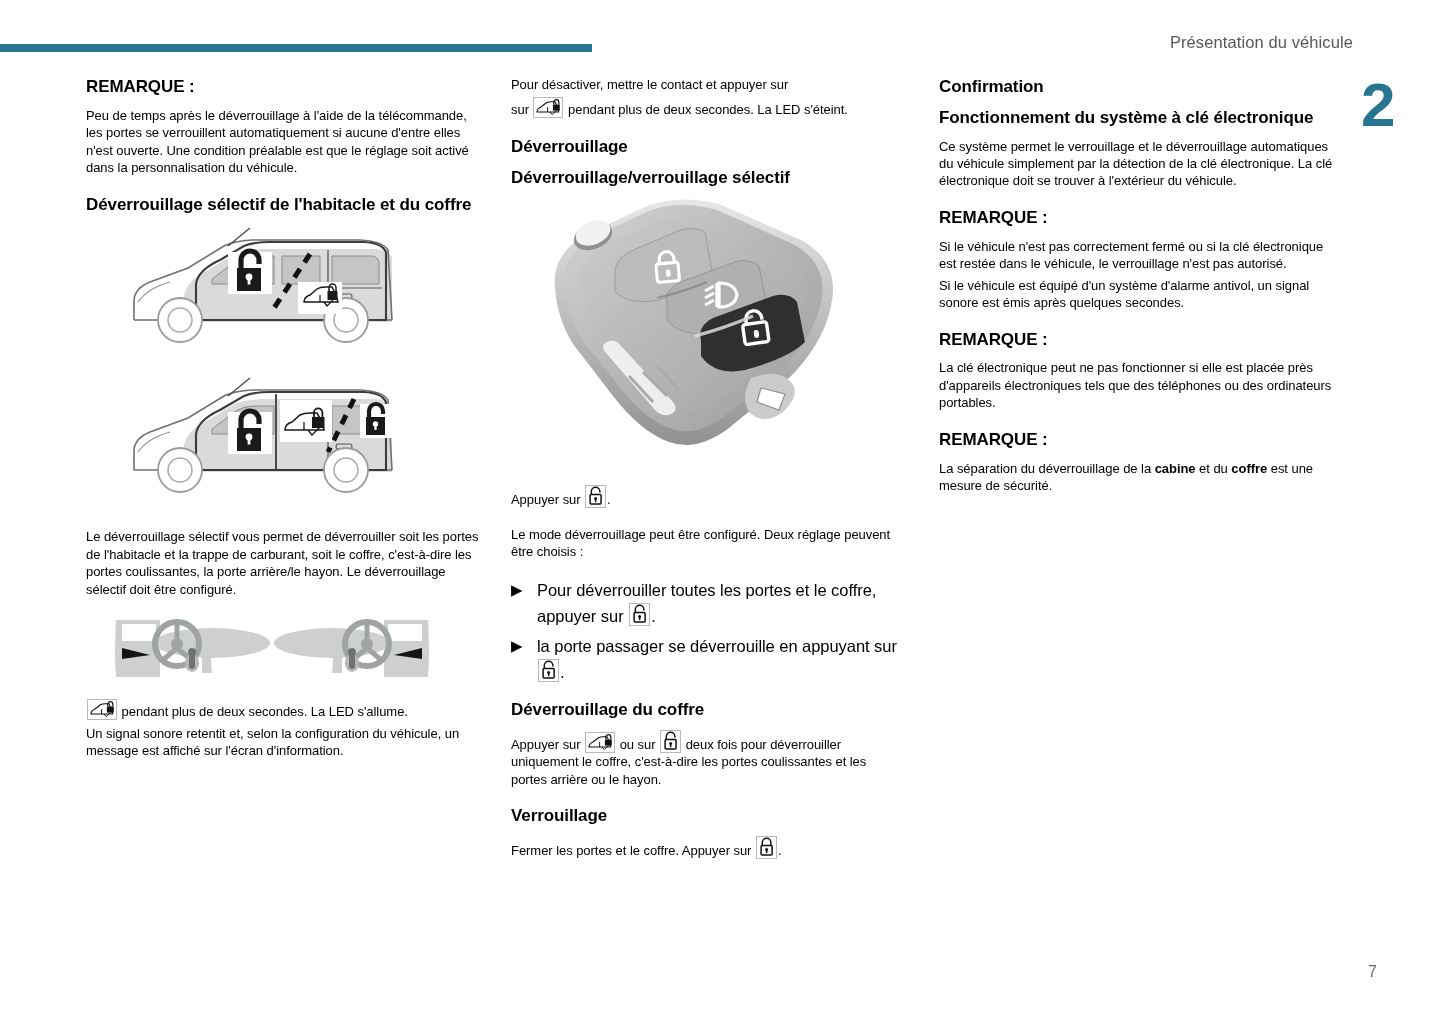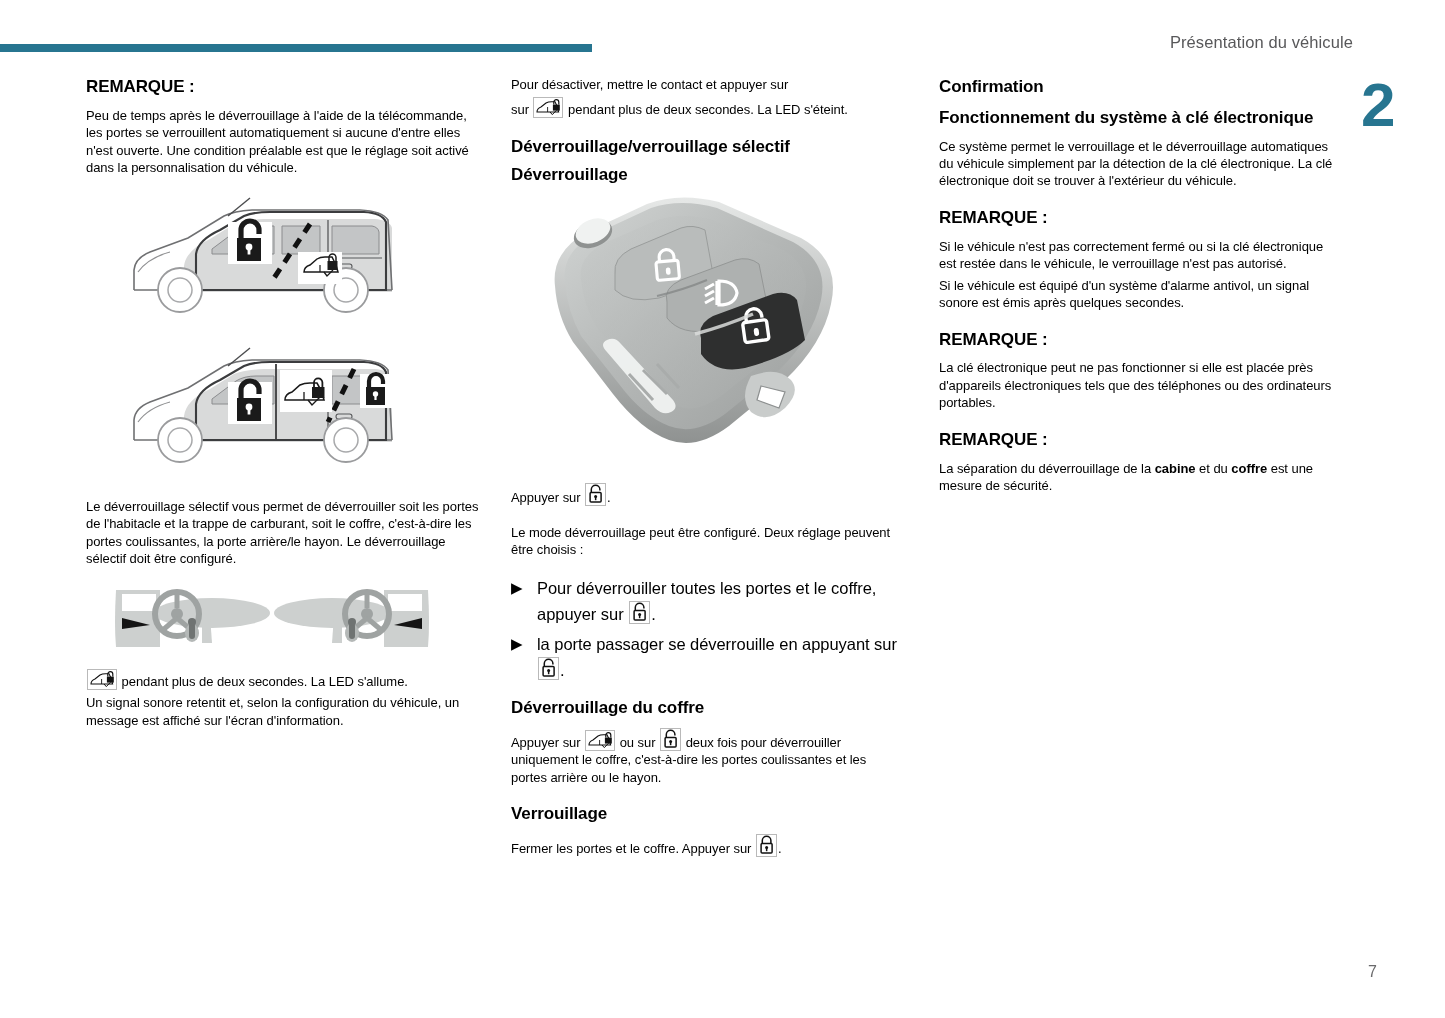--- a/index.html
+++ b/index.html
@@ -121,20 +121,21 @@
 <div class="header-bar"></div>
 <div class="header-title">Présentation du véhicule</div>
 <div class="chapter-number">2</div>
 <div class="page-number">7</div>
 
 <div class="col col-1">
 
   <h3 class="sec">REMARQUE :</h3>
   <p class="body">Peu de temps après le déverrouillage à l'aide de la télécommande, les portes se verrouillent automatiquement si aucune d'entre elles n'est ouverte. Une condition préalable est que le réglage soit activé dans la personnalisation du véhicule.</p>
 
+  <h3 class="sec">Déverrouillage sélectif de l'habitacle et du coffre</h3>
 
   <div class="fig fig-vehicle-1">
     <svg width="330" height="140" viewBox="0 0 330 140" xmlns="http://www.w3.org/2000/svg">
 
       <path d="M60 98 L60 72 Q62 56 86 45 L110 30 Q120 26 140 25 L250 25 Q266 26 268 34 L268 98 Z" fill="#d9dada" stroke="none"></path>
 
       <path d="M10 96 L10 76 Q11 64 26 58 L64 44 L100 22 Q110 17 128 16 L236 16 Q258 17 264 26 L268 96" fill="none" stroke="#6f7072" stroke-width="1.6"></path>
       <path d="M10 96 L268 96" fill="none" stroke="#6f7072" stroke-width="1.6"></path>
 
       <path d="M72 96 L72 60 Q74 46 96 36 L120 22 Q130 18 146 18 L240 18 Q258 19 262 28 L262 96 Z" fill="none" stroke="#3b3c3e" stroke-width="2.1"></path>
@@ -289,22 +290,22 @@
         <path d="M3 14 Q3 10.4 7 9 L12 5 Q14.2 3.7 17.6 3.7 L21 3.7 L23.4 9 L24.6 14 Z" fill="none" stroke="#111" stroke-width="1.1"></path>
         <path d="M13.6 9 L13.6 14" stroke="#111" stroke-width="0.9"></path>
         <path d="M16 14 L18.3 16.6 L22.6 12.2" fill="none" stroke="#111" stroke-width="1"></path>
         <path d="M19.8 6.6 L19.8 4.1 A2.5 2.5 0 0 1 24.8 4.1 L24.8 6.6" fill="none" stroke="#111" stroke-width="1.2"></path>
         <rect x="18.9" y="6.6" width="6.9" height="6" fill="#111"></rect>
       </svg>
     </span>
     <span>pendant plus de deux secondes. La LED s'éteint.</span>
   </p>
 
+  <h3 class="sec">Déverrouillage</h3>
   <h3 class="sec tight">Déverrouillage/verrouillage sélectif</h3>
-  <h3 class="sec">Déverrouillage</h3>
 
   <div class="fig fig-key">
     <svg width="360" height="275" viewBox="0 0 360 275" xmlns="http://www.w3.org/2000/svg">
       <defs>
         <linearGradient id="bodyG" x1="0" y1="0" x2="1" y2="1">
           <stop offset="0%" stop-color="#d2d5d4"></stop>
           <stop offset="45%" stop-color="#b6b9b8"></stop>
           <stop offset="100%" stop-color="#9b9e9d"></stop>
         </linearGradient>
         <linearGradient id="topG" x1="0" y1="0" x2="1" y2="1">

